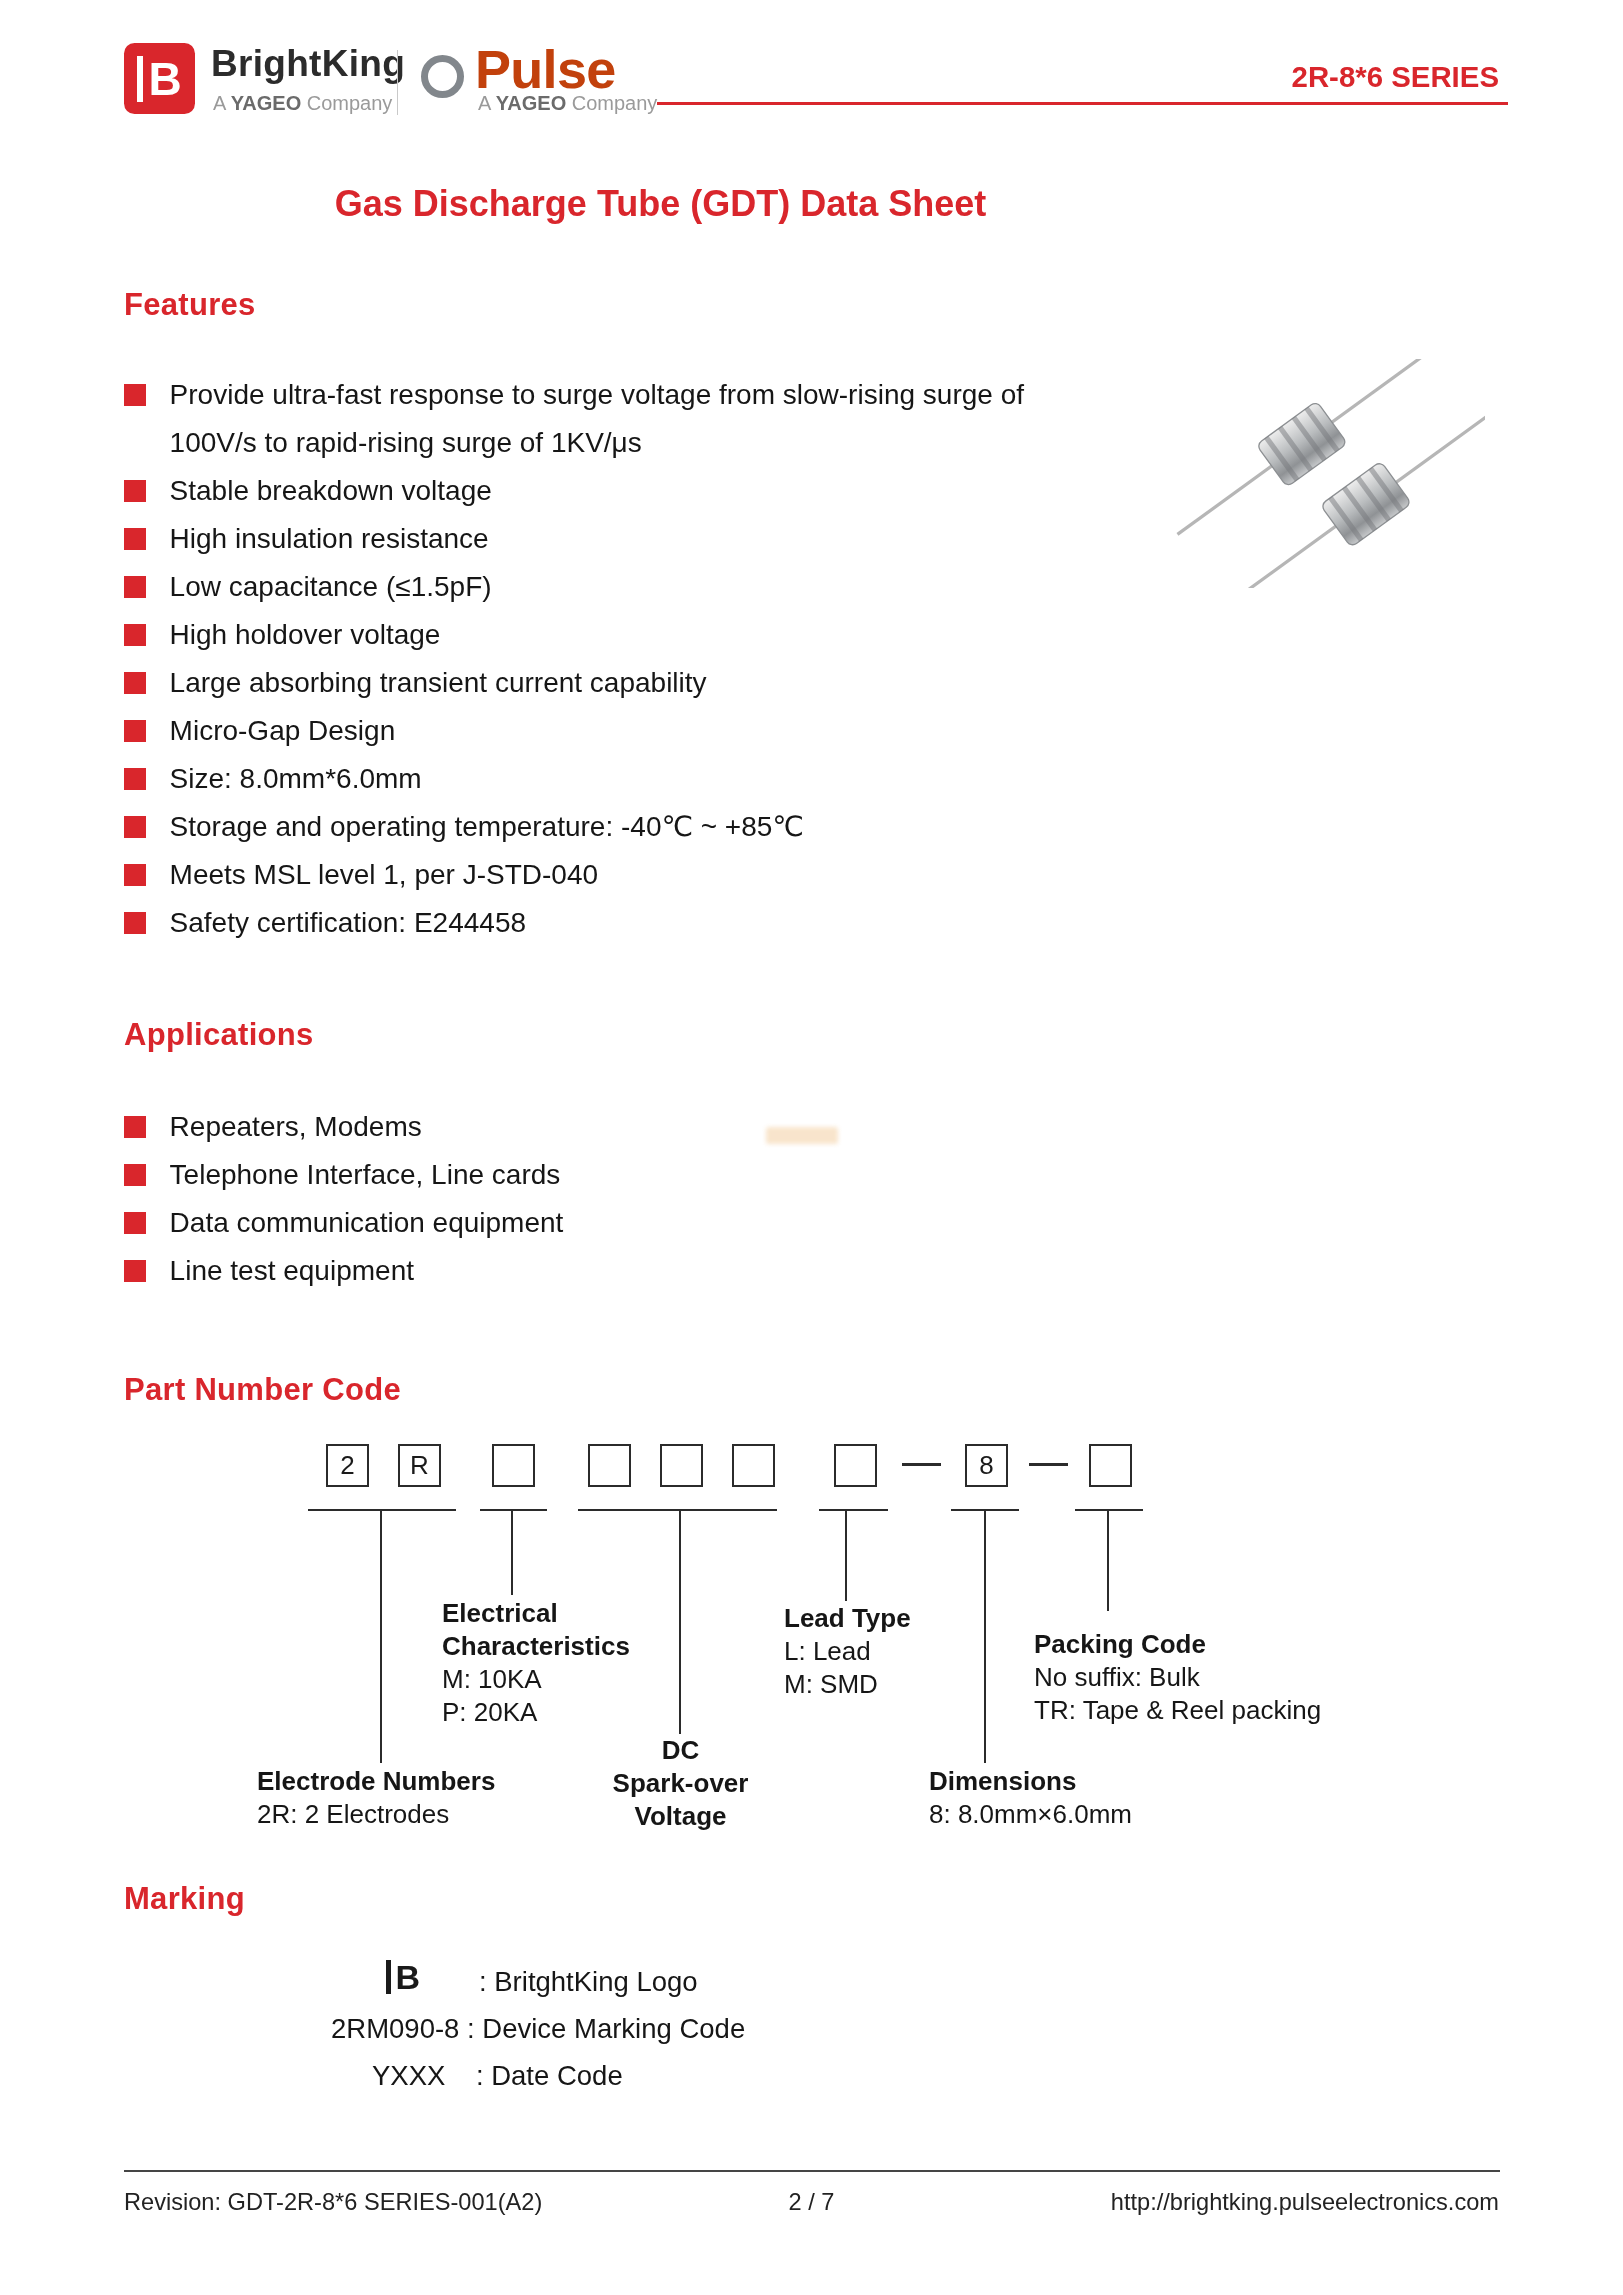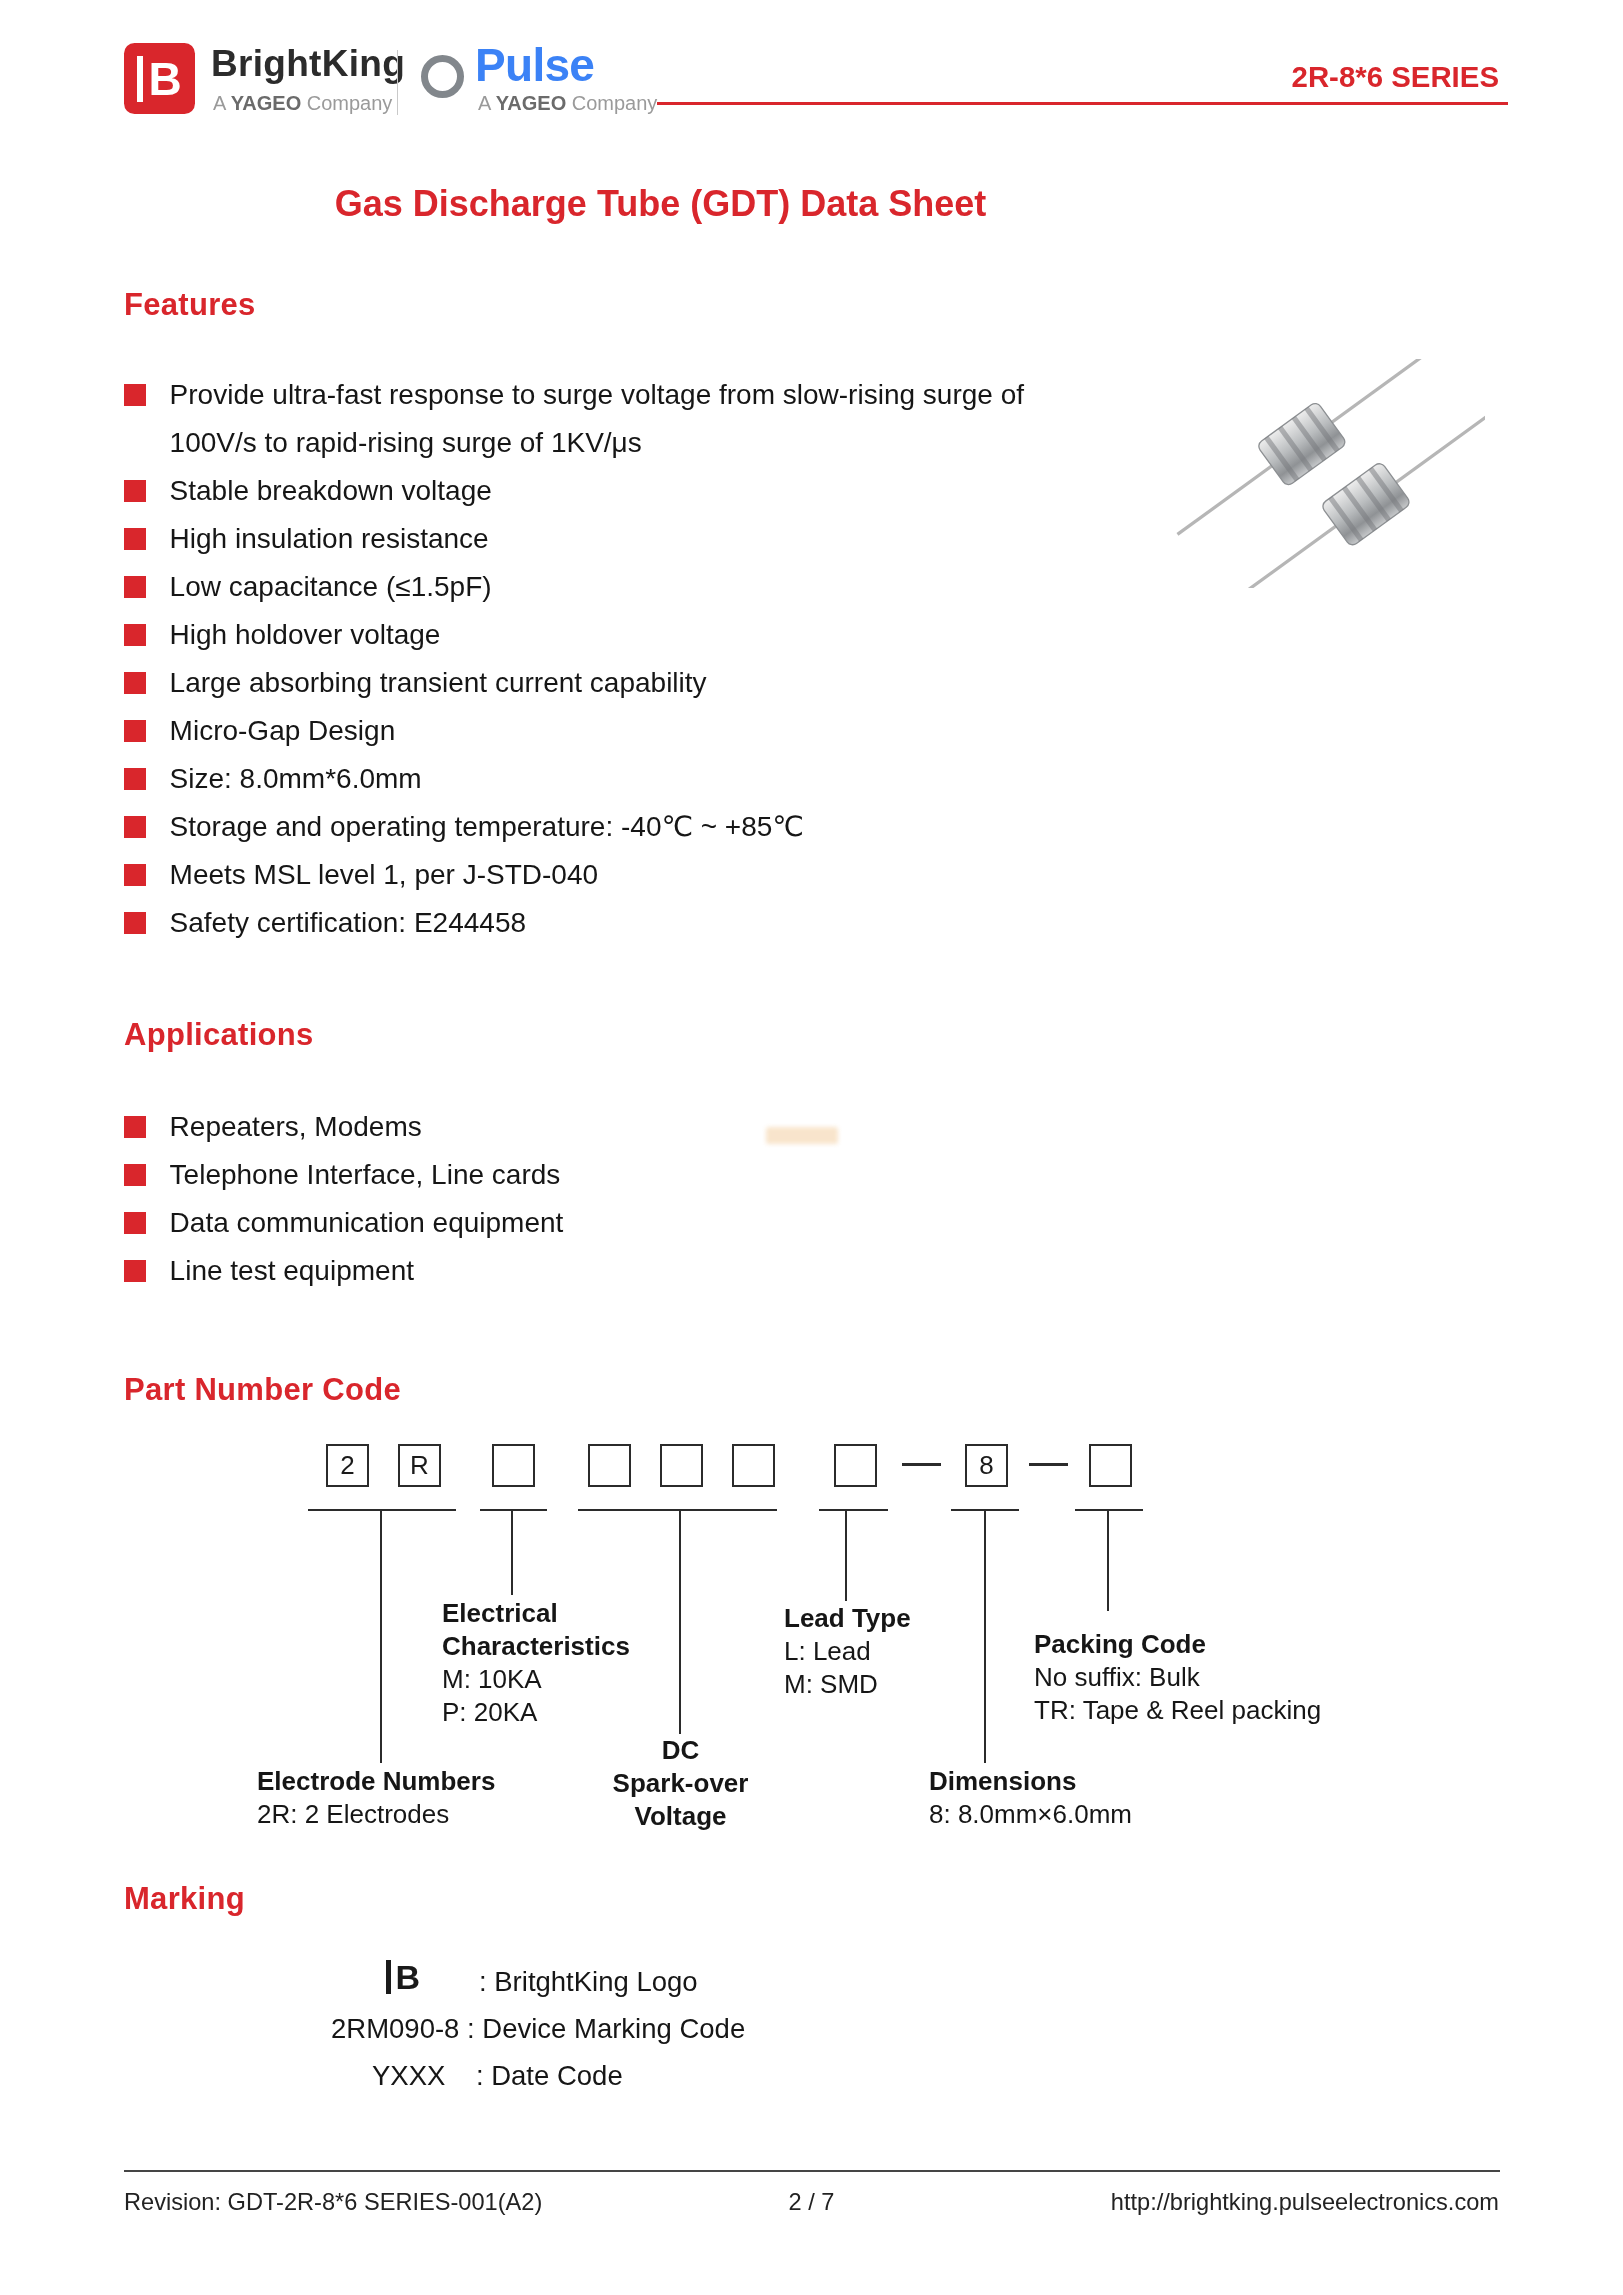--- a/index.html
+++ b/index.html
@@ -16,21 +16,21 @@
   
   .bk-logo {
     width:71px; height:71px; background:#d9262c; border-radius:10.5px;
     display:flex; align-items:center; justify-content:center;
   }
   .bk-glyph {
     border-left:6.5px solid #ffffff; padding-left:5.2px;
     font-size:46px; font-weight:bold; color:#ffffff; line-height:1;
   }
   .wordmark-bk { font-size:37px; font-weight:bold; color:#2c2c2c; letter-spacing:0.3px; }
-  .wordmark-pulse { font-size:46px; font-weight:bold; color:#3b82f6; letter-spacing:-0.7px; }
+  .wordmark-pulse { font-size:54px; font-weight:bold; color:#c2410c; letter-spacing:-0.7px; }
   .tagline { font-size:20px; color:#9a9a9a; }
   .tagline b { color:#6b6b6b; font-weight:bold; }
   .logo-divider { width:1.3px; height:65px; background:#c9c9c9; }
   .pulse-ring {
     width:43px; height:43px; box-sizing:border-box;
     border:7.9px solid #82878c; border-radius:50%;
   }
   .series-title { font-size:29.4px; font-weight:bold; color:#d9262c; }
   .header-rule { height:2.6px; background:#d9262c; }
 

